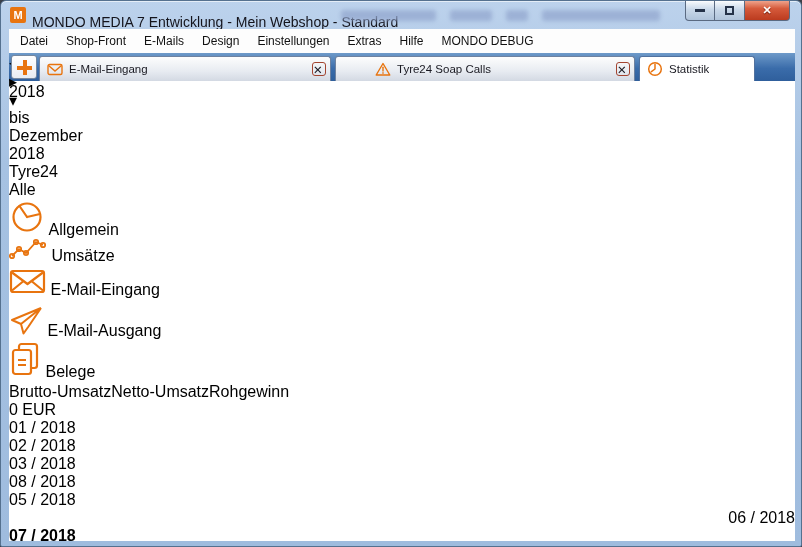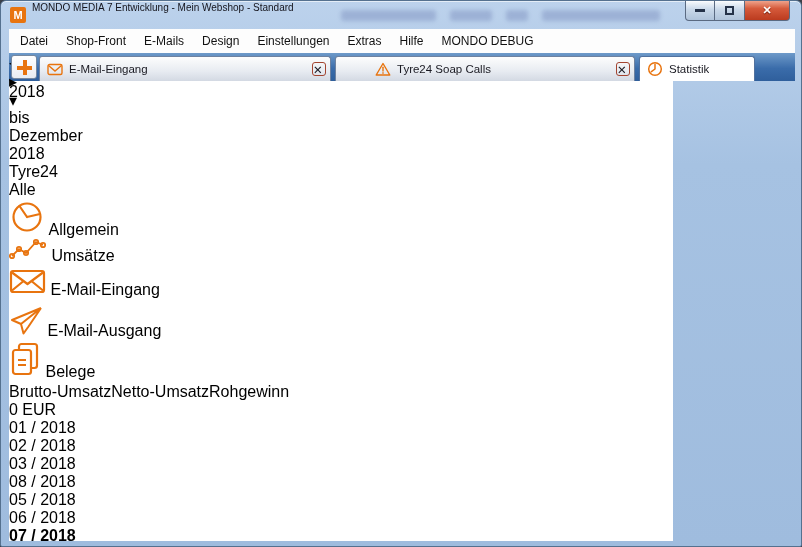--- a/index.html
+++ b/index.html
@@ -5,35 +5,35 @@
   html,body{margin:0;padding:0;background:#3a3f48;font-family:"Liberation Sans",sans-serif;}
   *{box-sizing:border-box;}
   .window{position:relative;width:802px;height:547px;margin:0 auto;
     background:linear-gradient(#bcd2ec,#a6c2e2 30%,#9fbcde);
     border:1px solid #55718f;border-radius:6px 6px 2px 2px;overflow:hidden;
     box-shadow:inset 0 1px 0 rgba(255,255,255,.6);}
   
   .titlebar{position:absolute;left:0;top:0;width:802px;height:28px;}
   .app-logo{position:absolute;left:9px;top:6px;width:16px;height:16px;background:#e8740f;
     border-radius:2px;color:#fff;font-weight:bold;font-size:11px;text-align:center;line-height:16px;}
-  .title-text{position:absolute;left:31px;top:1px;font-size:10px;color:#14141c;white-space:nowrap;}
+  .title-text{position:absolute;left:31px;top:13px;font-size:14px;color:#14141c;white-space:nowrap;}
   .redacted{position:absolute;top:9px;height:11px;border-radius:3px;background:#93a7cf;opacity:.75;filter:blur(2px);}
   .winbtns{position:absolute;right:13px;top:0;display:flex;}
   .winbtn{height:20px;border:1px solid #5a6a82;border-top:none;
     background:linear-gradient(rgba(255,255,255,.9),rgba(205,218,232,.75) 45%,rgba(173,192,214,.8));
     display:flex;align-items:center;justify-content:center;}
   .winbtn.min{width:30px;border-radius:0 0 0 4px;}
   .winbtn.max{width:29px;border-left:none;border-right:none;}
   .winbtn.close{width:46px;border-radius:0 0 4px 0;
     background:linear-gradient(#f0a088,#d4593c 45%,#b83category 0,#c03a20);background:linear-gradient(#efa38b,#d55a3b 40%,#bb3b1f);}
   .glyph-min{width:10px;height:3px;background:#253248;}
   .glyph-max{width:9px;height:9px;border:2px solid #253248;background:transparent;}
   .glyph-close{color:#fff;font-weight:bold;font-size:11px;text-shadow:0 1px 1px #701c0c;}
   
-  .client{position:absolute;left:8px;top:28px;width:664px;height:512px;background:#fff;}
+  .client{position:absolute;left:8px;top:28px;width:786px;height:512px;background:#fff;}
   .menubar{position:absolute;left:0;top:0;width:786px;height:24px;background:#fdfdfd;display:flex;align-items:center;padding-left:2px;}
   .menu-item{font-size:12px;color:#111;padding:3px 9px;white-space:nowrap;}
   
   .tabstrip{position:absolute;left:0;top:24px;width:786px;height:28px;
     background:linear-gradient(#6e9ac9,#3a6caa 55%,#2f5f9c);}
   .plus-btn{position:absolute;left:2px;top:2px;width:26px;height:24px;background:linear-gradient(#fff,#e8ecf2);
     border:1px solid #7588a0;border-radius:3px;display:flex;align-items:center;justify-content:center;}
   .plus-glyph{position:relative;width:15px;height:15px;}
   .plus-glyph:before,.plus-glyph:after{content:"";position:absolute;background:#e8740f;}
   .plus-glyph:before{left:6px;top:0;width:4px;height:15px;}
@@ -330,21 +330,21 @@
           <div class="btick" style="left: 480.75px;"></div>
           <div class="btick" style="left: 528.5px;"></div>
           <div class="btick" style="left: 576.25px;"></div>
           <div class="btick" style="left: 624px;"></div>
           <div id="xAxis">
             <div class="xlab" style="left: 25px;">01 / 2018</div>
             <div class="xlab" style="left: 77px;">02 / 2018</div>
             <div class="xlab" style="left: 130px;">03 / 2018</div>
             <div class="xlab" style="left: 182px;">08 / 2018</div>
             <div class="xlab" style="left: 235px;">05 / 2018</div>
-            <div class="xlab" style="left: 287px;">06 / 2018</div>
+            <div class="xlab" style="left: 287px; text-align: right;">06 / 2018</div>
             <div class="xlab" style="left: 340px; font-weight: bold;">07 / 2018</div>
             <div class="xlab" style="left: 392px;">08 / 2018</div>
           </div>
 
         <div class="scroll-top-line"></div>
 
         <div class="vscroll">
           <div class="sbtn up"><span class="tri-up-s"></span></div>
           <div class="sthumb"></div>
           <div class="sbtn down"><span class="tri-dn-s"></span></div>

